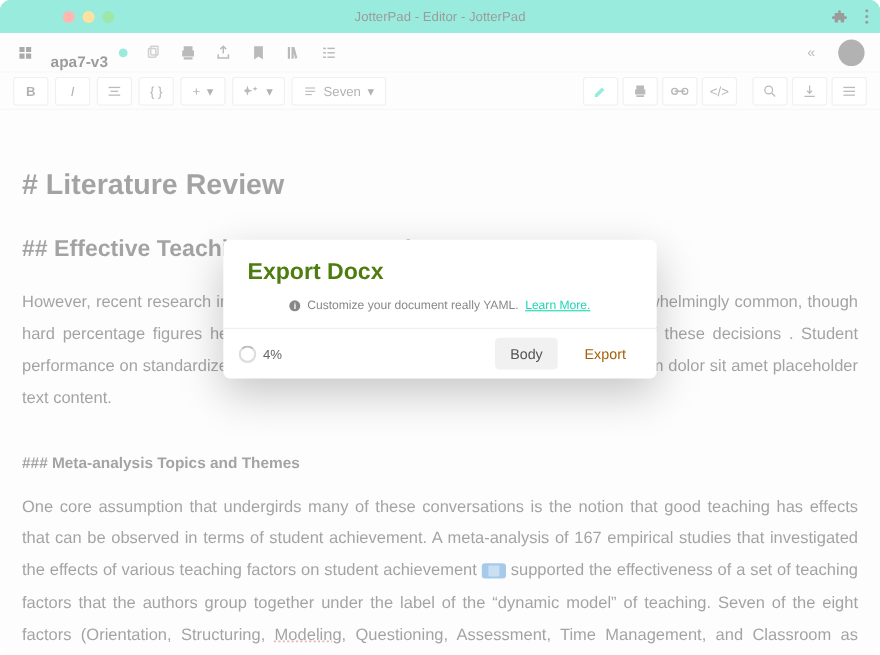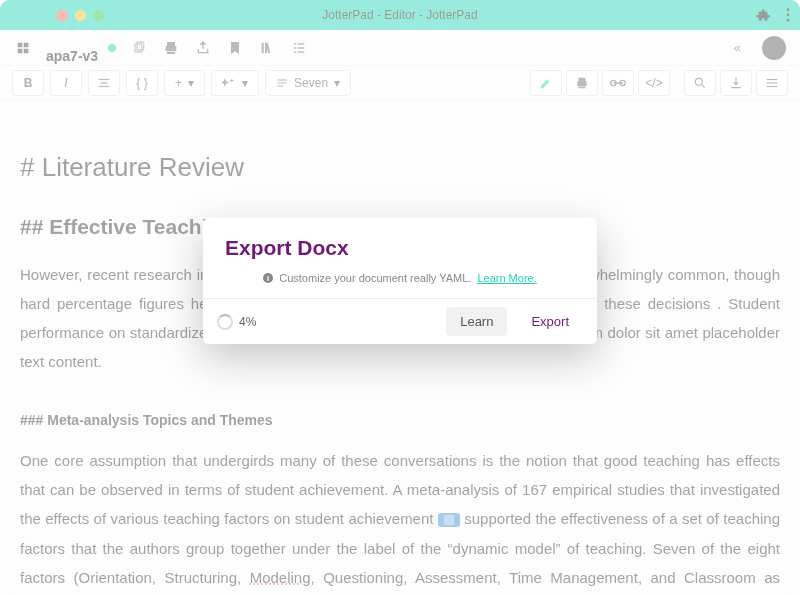--- a/index.html
+++ b/index.html
@@ -26,44 +26,44 @@
   .chevrons { font-size: 13px; color: #666; letter-spacing: -3px; margin-right: 10px; }
 
   .toolbar2 { height: 34px; display: flex; align-items: center; padding: 0 12px; gap: 6px; border-bottom: 1px solid #eee; }
   .btn { border: 1px solid #ddd; background: #fff; height: 26px; border-radius: 3px; display: inline-flex; align-items: center; justify-content: center; font-size: 12px; color: #555; padding: 0 8px; }
   .btn.sq { width: 32px; padding: 0; }
   .btn.wide { padding: 0 10px; gap: 6px; }
   .ml-auto { margin-left: auto; }
   .grp { display: flex; gap: 4px; }
 
   .editor { padding: 26px 20px 0 20px; font-size: 15px; color: #333; line-height: 1.95; text-align: justify; }
-  .h1 { font-size: 26px; font-weight: 400; margin: 16px 0 12px; text-align: left; }
+  .h1 { font-size: 26px; font-weight: 700; margin: 16px 0 12px; text-align: left; }
   .h2 { font-size: 21px; font-weight: 800; margin: 14px 0 12px; text-align: left; }
   .h3 { font-size: 14px; font-weight: 800; margin: 30px 0 12px; text-align: left; }
   .cite { display: inline-flex; align-items: center; background: #3b8bd1; color: #fff; font-size: 11px; padding: 2px 6px; border-radius: 3px; vertical-align: middle; gap: 4px; }
   .cite .cicon { width: 10px; height: 10px; background: rgba(255,255,255,.4); border-radius: 1px; }
   .underlined { text-decoration: underline dotted #c66; }
 
   .overlay { position: absolute; inset: 0; background: rgba(255,255,255,.55); display: flex; align-items: flex-start; justify-content: center; }
   .modal { margin-top: 218px; width: 394px; background: #fff; border-radius: 6px; box-shadow: 0 14px 40px rgba(0,0,0,.22); overflow: hidden; }
   .modal-head { padding: 18px 22px 8px; }
-  .modal-title { font-size: 21px; font-weight: 800; color: #701a75; }
+  .modal-title { font-size: 21px; font-weight: 800; color: #4d7c0f; }
   .modal-body { padding: 4px 22px 14px; text-align: center; }
   .ring { width: 46px; height: 46px; margin: 6px auto 10px; position: relative; }
   .ring svg { transform: rotate(-90deg); }
   .ring-text { position: absolute; inset: 0; display: flex; align-items: center; justify-content: center; font-size: 10px; color: #1dd6b3; font-weight: 600; }
   .modal-info { font-size: 11px; color: #888; display: flex; align-items: center; justify-content: center; gap: 6px; }
   .modal-info a { color: #1dd6b3; text-decoration: underline; }
   .info-icon { width: 10px; height: 10px; border-radius: 50%; background: #888; color: #fff; font-size: 8px; display: inline-flex; align-items: center; justify-content: center; font-weight: 700; }
   .modal-footer { border-top: 1px solid #eee; display: flex; align-items: center; padding: 8px 14px; gap: 10px; }
   .upload-mini { display: flex; align-items: center; gap: 6px; font-size: 12px; color: #666; }
   .mini-ring { width: 16px; height: 16px; border-radius: 50%; border: 2px solid #ddd; border-top-color: #bbb; }
   .mf-spacer { flex: 1; }
   .mbtn { font-size: 13px; padding: 7px 14px; border-radius: 4px; color: #555; background: #f1f1f1; border: none; }
-  .mbtn.ghost { background: transparent; color: #701a75; }
+  .mbtn.ghost { background: transparent; color: #a16207; }
 </style>
 </head>
 <body>
 
 <div class="window">
 
   <div class="titlebar">
     <div class="traffic">
       <div class="dot red"></div>
       <div class="dot yellow"></div>
@@ -237,19 +237,19 @@
           <span>Customize your document really YAML.</span>
           <a href="#"><span>Learn More</span>.</a>
         </div>
       </div>
       <div class="modal-footer">
         <div class="upload-mini">
           <div class="mini-ring"></div>
           <span>4%</span>
         </div>
         <div class="mf-spacer"></div>
-        <button class="mbtn">Learn</button>
+        <button class="mbtn">Body</button>
         <button class="mbtn ghost">Export</button>
       </div>
     </div>
   </div>
 
 </div>
 
 </body></html>

